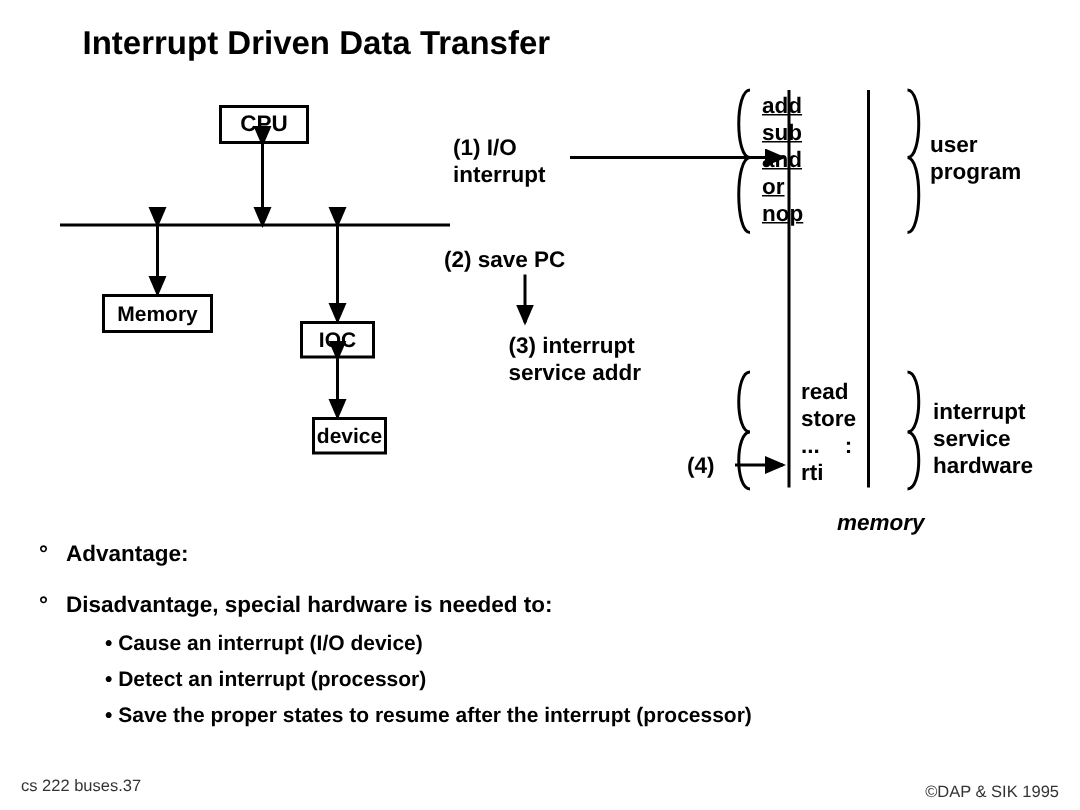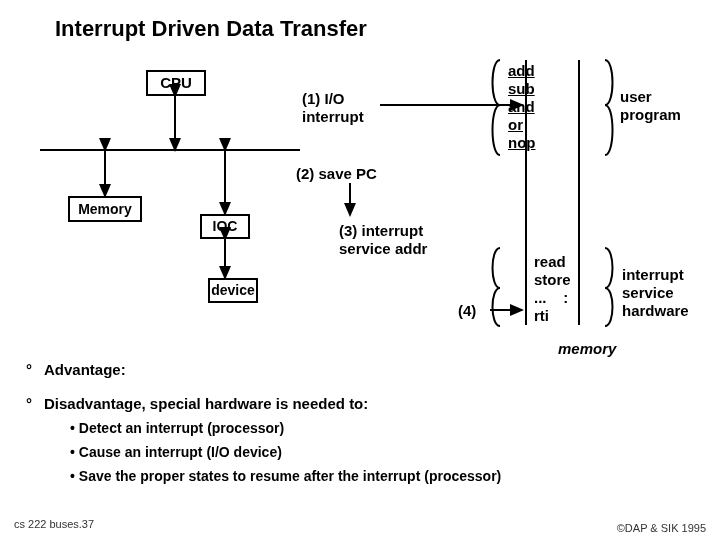--- a/index.html
+++ b/index.html
@@ -112,22 +112,22 @@
 <div class="step step3">
   <div>(3) interrupt</div>
     <div>service addr</div>
 </div>
 <div class="step step4">(4)</div>
 
 <div class="bullets">
   <div><span class="deg">°</span><span>Advantage:</span></div>
   <div style="height:10px"></div>
   <div><span class="deg">°</span><span>Disadvantage,  special hardware is needed to:</span></div>
+  <div class="sub">• <span>Cause an interrupt (I/O device)</span></div>
   <div class="sub">• <span>Detect an interrupt (processor)</span></div>
-  <div class="sub">• <span>Cause an interrupt (I/O device)</span></div>
   <div class="sub">• <span>Save the proper states to resume after the interrupt (processor)</span></div>
 </div>
 
 <div class="footer-l">cs 222  buses.37</div>
 <div class="footer-r">©DAP &amp; SIK 1995</div>
 
 <svg class="wires" width="720" height="540">
   <defs>
     <marker id="ah" markerWidth="8" markerHeight="8" refX="6" refY="3" orient="auto">
       <path d="M0,0 L7,3 L0,6 Z" fill="#000"></path>

